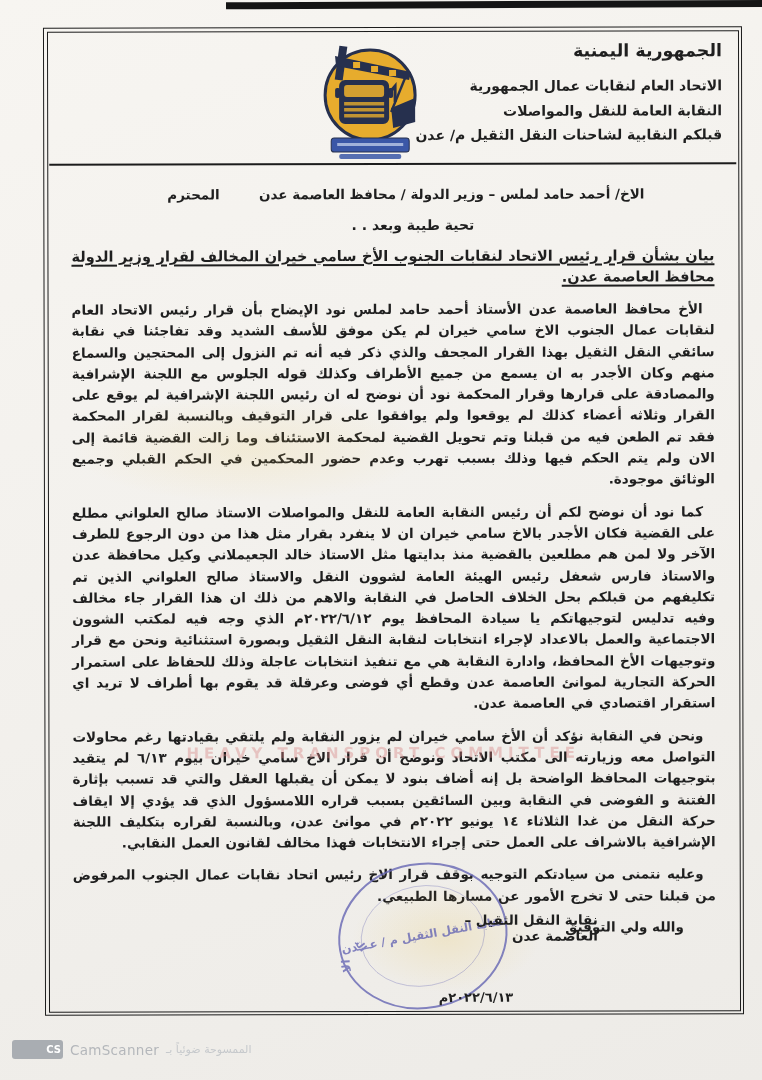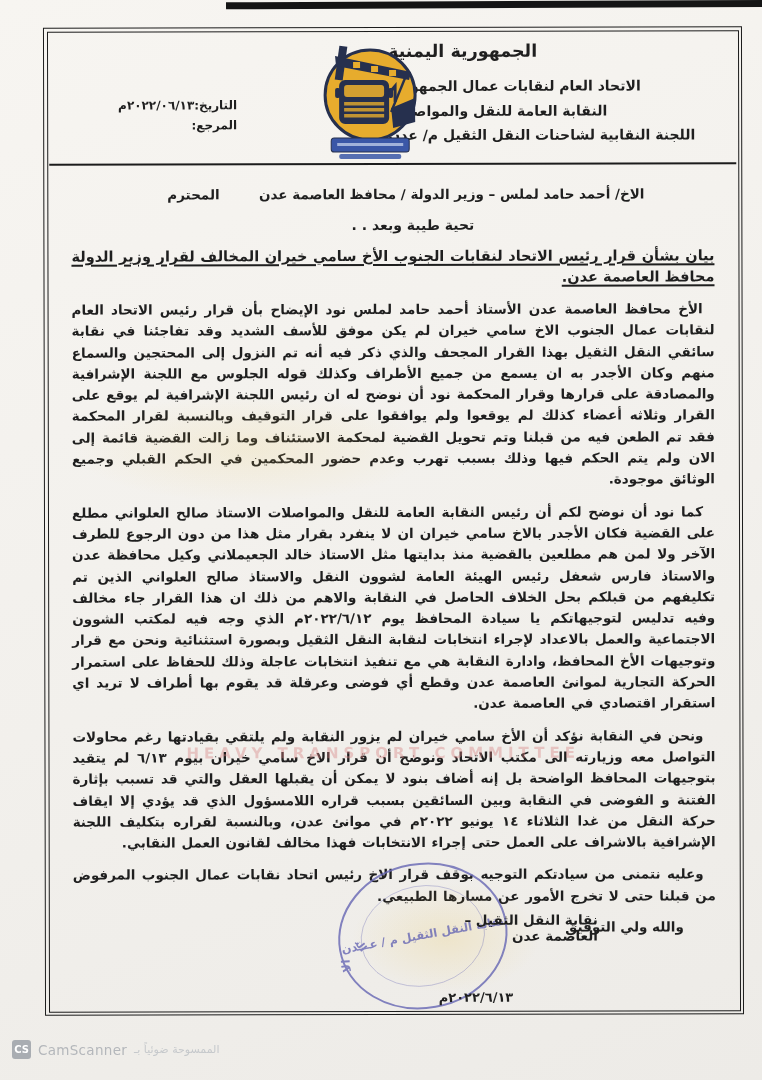--- a/index.html
+++ b/index.html
@@ -12,63 +12,63 @@
   .top-strip{position:absolute;top:0;left:226px;width:536px;height:7px;background:#151515;transform:rotate(-0.25deg);transform-origin:right top;}
   
   .frame{position:absolute;left:44px;top:27px;width:697px;height:986px;border:1.6px solid #1c1c1c;transform:rotate(-0.12deg);background:transparent;}
   .frame-inner{position:absolute;inset:2.5px;border:1.4px solid #1c1c1c;pointer-events:none;}
   .content{position:absolute;inset:5px;direction:rtl;color:#1f1f1f;font-weight:700;}
   
   .blotch-a{position:absolute;left:20px;top:360px;width:360px;height:110px;background:radial-gradient(ellipse at center,rgba(233,198,92,.16),rgba(233,198,92,0) 70%);pointer-events:none;}
   .blotch-b{position:absolute;left:300px;top:850px;width:190px;height:110px;background:radial-gradient(ellipse at center,rgba(233,198,92,.22),rgba(233,198,92,0) 70%);pointer-events:none;}
   
   .hdr{position:relative;height:130px;border-bottom:2px solid #1c1c1c;}
-  .hdr-text{position:absolute;top:8px;right:14px;width:334px;text-align:left;}
+  .hdr-text{position:absolute;top:8px;right:14px;width:334px;text-align:right;}
   .hdr-country{font-size:17.5px;margin-bottom:13px;}
   .hdr-org{font-size:14px;line-height:24.5px;}
   .logo{position:absolute;top:5px;left:260px;width:122px;height:124px;}
   .date-block{position:absolute;top:62px;left:38px;width:150px;text-align:right;font-size:12px;line-height:20px;}
   
   .addressee{display:flex;justify-content:space-between;align-items:baseline;padding:21px 92px 0 118px;font-size:13.5px;}
   .greeting{margin-top:15px;text-align:center;font-size:14px;transform:translateX(20px);}
   .subject{margin-top:13px;padding:0 22px;font-size:14.5px;line-height:21px;text-align:justify;text-decoration:underline;text-underline-offset:3px;text-decoration-thickness:1.5px;}
   .para{margin-top:11px;padding:0 22px;font-size:13.5px;line-height:21.3px;text-align:justify;text-indent:12px;word-spacing:1px;}
   .closing{margin-top:12px;padding-left:0;padding-right:54px;font-size:13.5px;text-align:right;}
   
   .watermark{position:absolute;top:711px;left:136px;width:440px;text-align:left;direction:ltr;
     font-size:15px;letter-spacing:5px;color:rgba(214,130,130,.40);font-weight:700;pointer-events:none;}
   
   .stamp{position:absolute;left:283px;top:826px;width:178px;height:154px;opacity:.82;transform:rotate(-10deg);}
   .sig-org{position:absolute;left:357px;top:879px;width:190px;text-align:right;font-size:13.5px;}
   .sig-date{position:absolute;left:373px;top:921px;width:104px;text-align:center;font-size:13px;margin-top:36px;}
   
   .scan-footer{position:absolute;left:12px;top:1040px;display:flex;align-items:center;gap:7px;direction:ltr;}
   .cs-box{width:19px;height:19px;background:#a9adb2;border-radius:3px;color:#fff;font-size:10px;font-weight:700;
-    display:flex;align-items:center;justify-content:center;font-family:"DejaVu Sans",sans-serif;}
+    display:flex;align-items:center;justify-content:center;font-family:"DejaVu Sans",sans-serif;padding-left:32px;}
   .cs-brand{color:#b4b7bb;font-size:13.5px;font-weight:400;letter-spacing:.3px;}
   .cs-label{color:#c6c9cc;font-size:11px;direction:rtl;font-weight:400;}
 </style>
 </head>
 <body>
 
 <div class="top-strip"></div>
 
 <div class="frame">
   <div class="frame-inner"></div>
   <div class="content">
 
     <div class="blotch-a"></div>
     <div class="blotch-b"></div>
 
     <div class="hdr">
       <div class="hdr-text">
         <div class="hdr-country">الجمهورية اليمنية</div>
         <div class="hdr-org">الاتحاد العام لنقابات عمال الجمهورية</div>
         <div class="hdr-org">النقابة العامة للنقل والمواصلات</div>
-        <div class="hdr-org">اللجنة النقابية لشاحنات النقل الثقيل م/ عدن</div>
+        <div class="hdr-org">قبلكم النقابية لشاحنات النقل الثقيل م/ عدن</div>
       </div>
 
       <div class="logo">
         <svg viewBox="0 0 122 124" width="122" height="124">
           <circle cx="61" cy="57" r="45" fill="#E7AC2D" stroke="#26304E" stroke-width="3"></circle>
 
           <rect x="28" y="8" width="8" height="34" fill="#26304E" transform="rotate(8 32 25)"></rect>
           <polygon points="26,18 102,34 100,42 27,28" fill="#26304E"></polygon>
           <rect x="44" y="24" width="7" height="6" fill="#E7AC2D"></rect>
           <rect x="62" y="28" width="7" height="6" fill="#E7AC2D"></rect>
@@ -86,24 +86,20 @@
           <rect x="79" y="50" width="5" height="10" rx="2" fill="#26304E"></rect>
 
           <polygon points="82,70 106,60 106,84 84,90" fill="#26304E"></polygon>
 
           <rect x="22" y="100" width="78" height="14" rx="3" fill="#3A57A7" stroke="#26304E" stroke-width="1"></rect>
           <rect x="28" y="105" width="66" height="3" fill="#cdd8f0" opacity="0.7"></rect>
           <rect x="30" y="116" width="62" height="5" rx="2" fill="#3A57A7" opacity="0.85"></rect>
         </svg>
       </div>
 
-      <div class="date-block">
-        <div>التاريخ:٢٠٢٢/٠٦/١٣م</div>
-        <div>المرجع:</div>
-      </div>
     </div>
 
     <div class="addressee">
       <span>الاخ/  أحمد حامد لملس – وزير الدولة / محافظ العاصمة عدن</span>
       <span>المحترم</span>
     </div>
 
     <div class="greeting">تحية طيبة وبعد . .</div>
 
     <div class="subject">بيان بشأن قرار رئيس الاتحاد لنقابات الجنوب الأخ سامي خيران المخالف لقرار وزير الدولة محافظ العاصمة عدن.</div>

